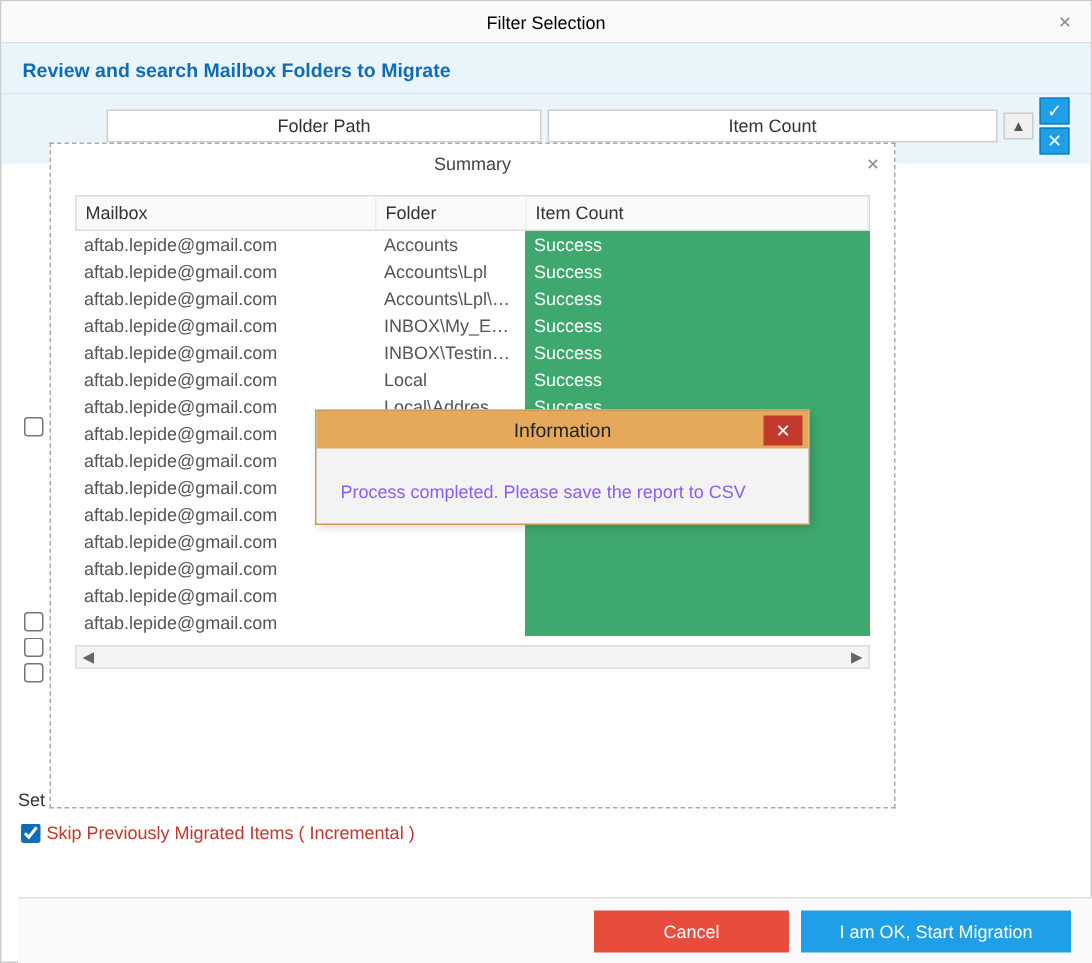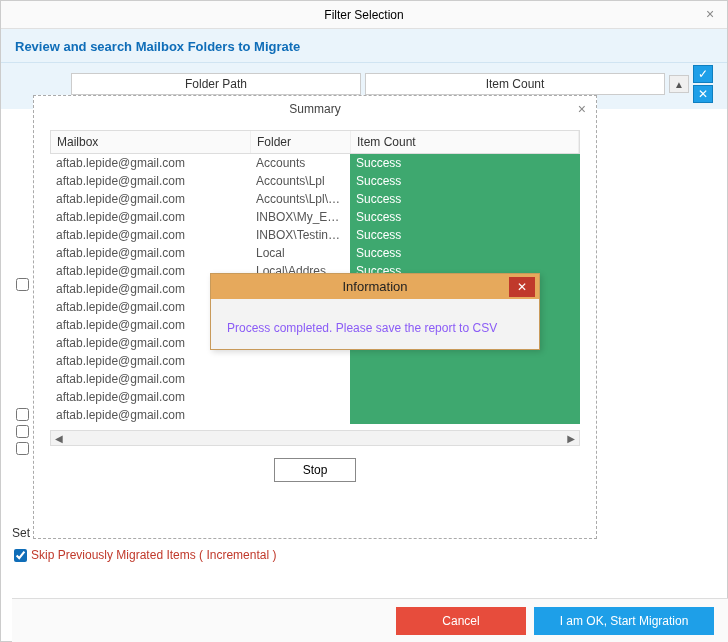--- a/index.html
+++ b/index.html
@@ -401,23 +401,20 @@
           <div class="col-mailbox-cell">aftab.lepide@gmail.com</div>
           <div class="col-folder-cell"></div>
           <div class="col-status-cell"></div>
           <div class="col-count-cell">0</div>
         </div>
       </div>
     <div class="hscroll">
       <span>◀</span>
       <span>▶</span>
     </div>
-    <div class="stop-wrap">
-      <button class="stop-btn">Stop</button>
-    </div>
   </div>
 
   <div class="left-checks">
     <input type="checkbox" style="">
   </div>
   <div class="lc2">
     <input type="checkbox" style="">
     <input type="checkbox" style="">
     <input type="checkbox" style="">
   </div>

